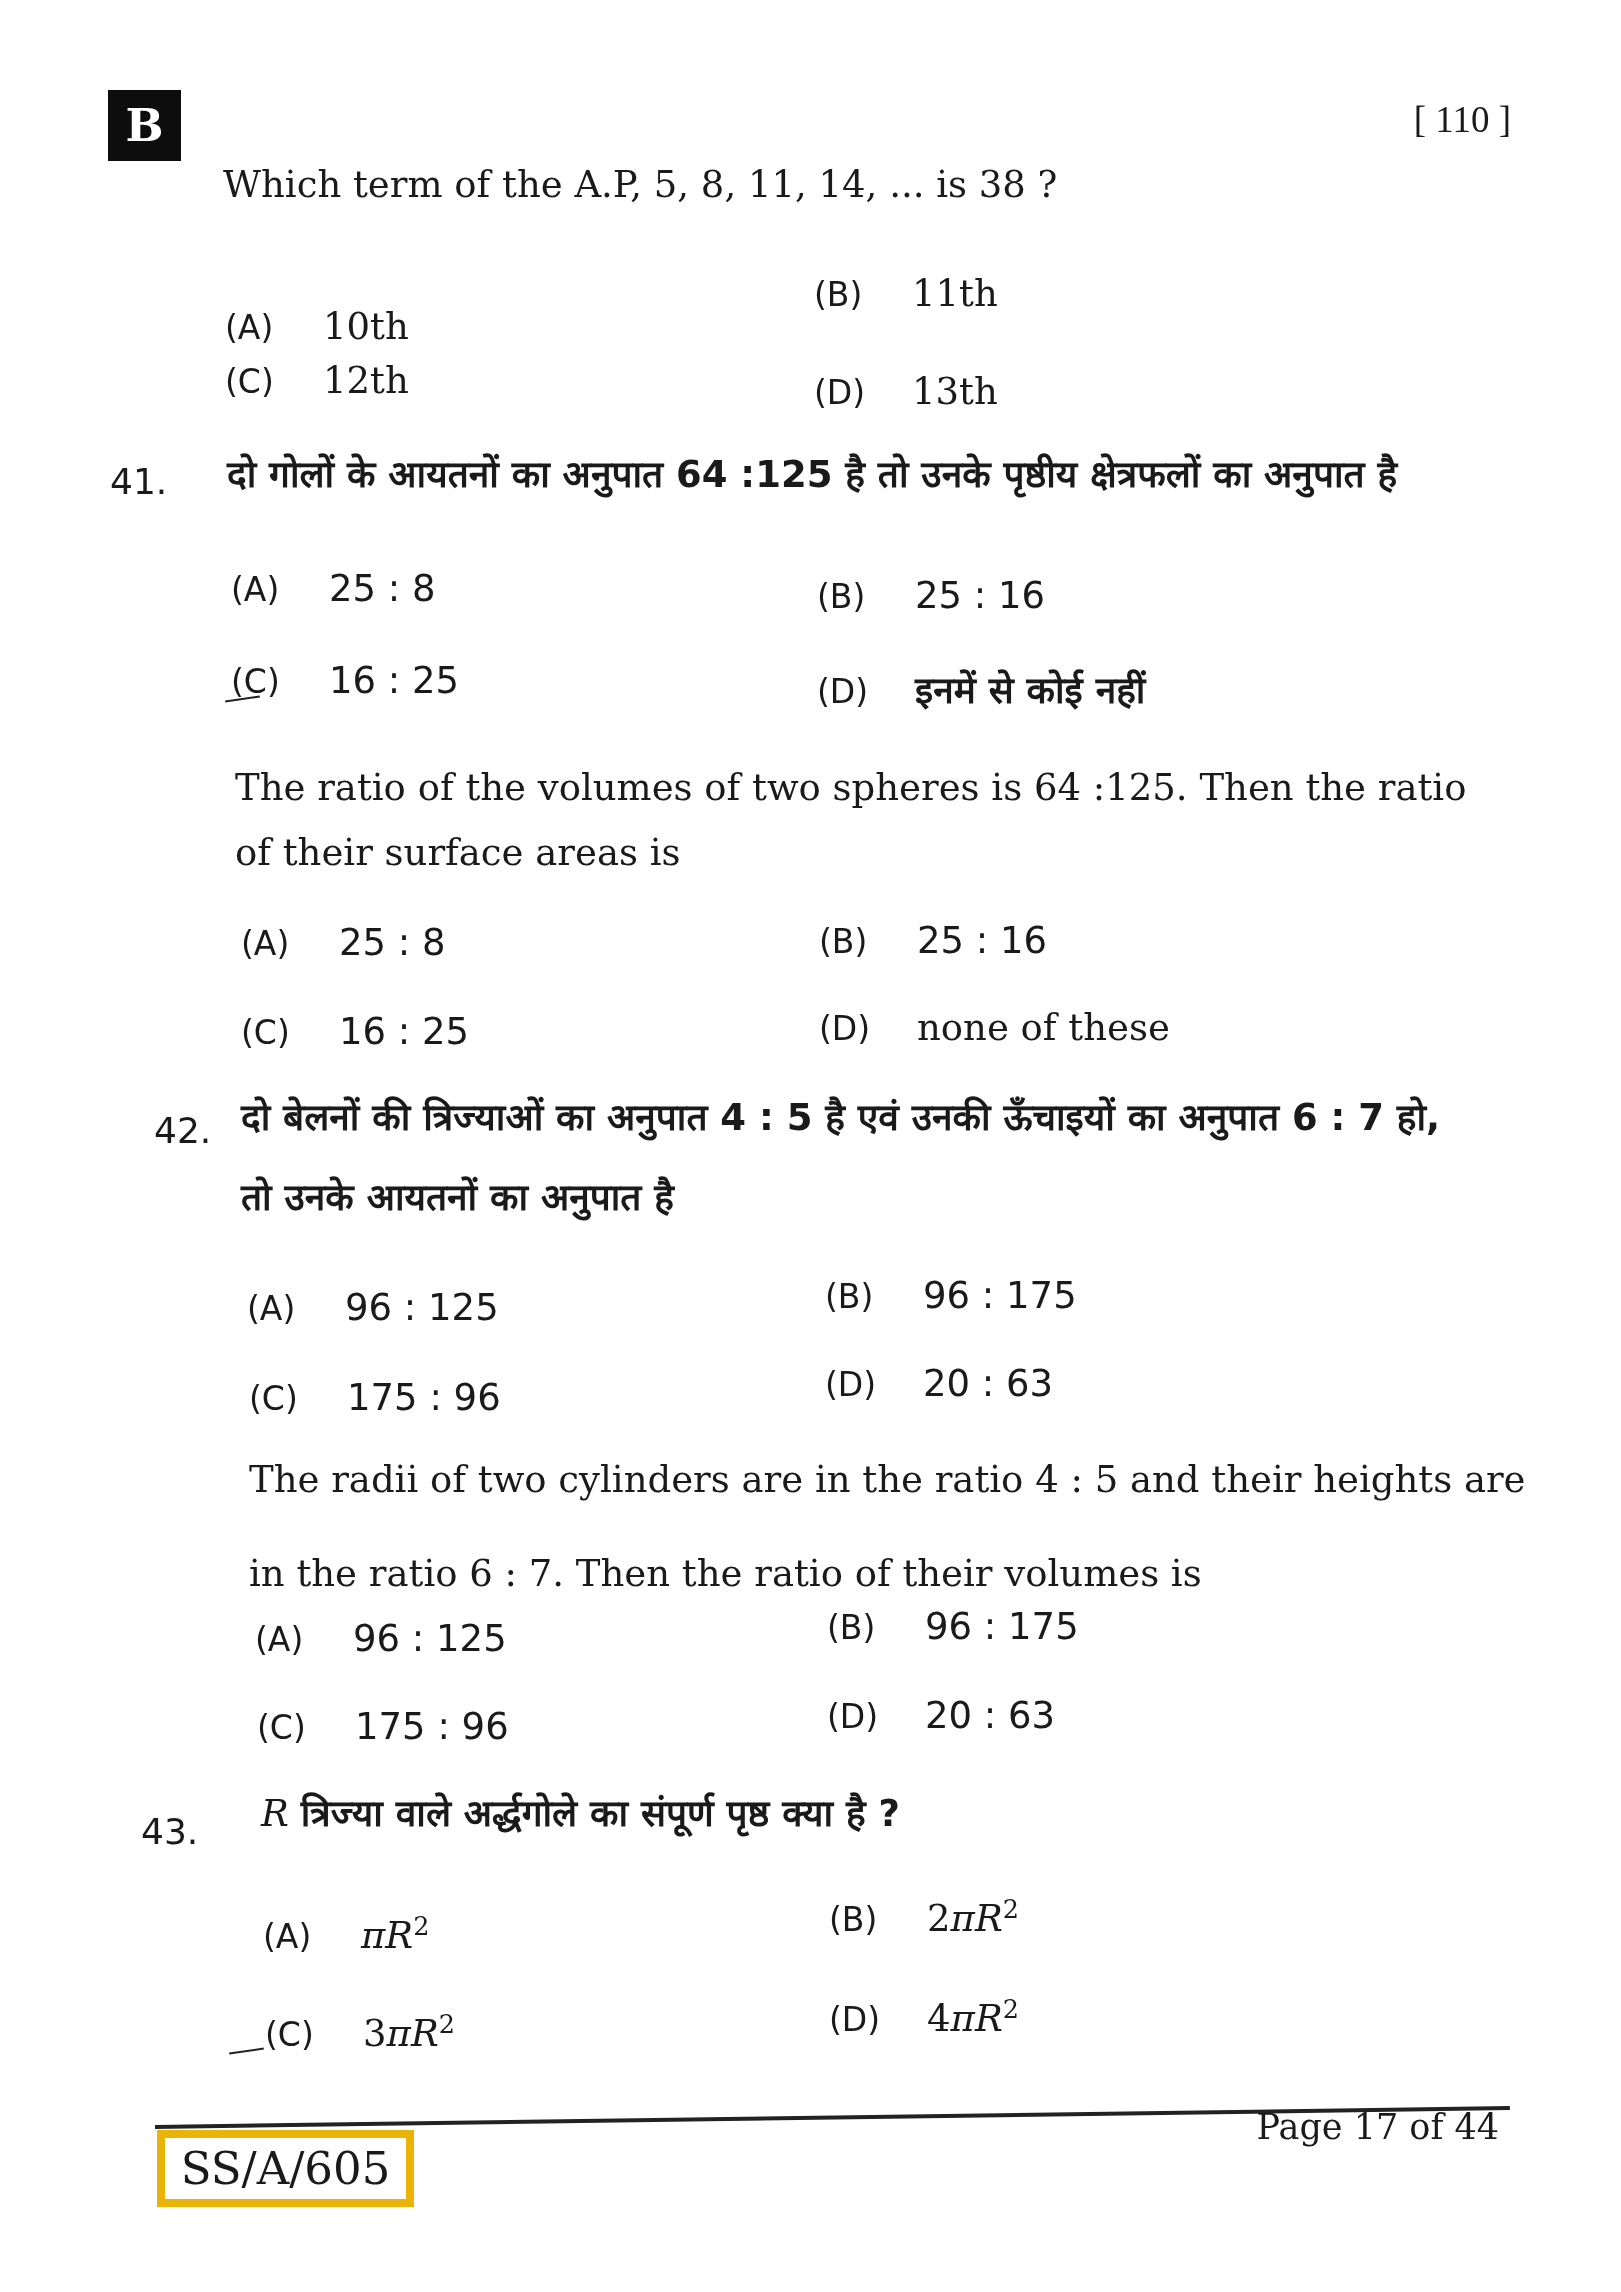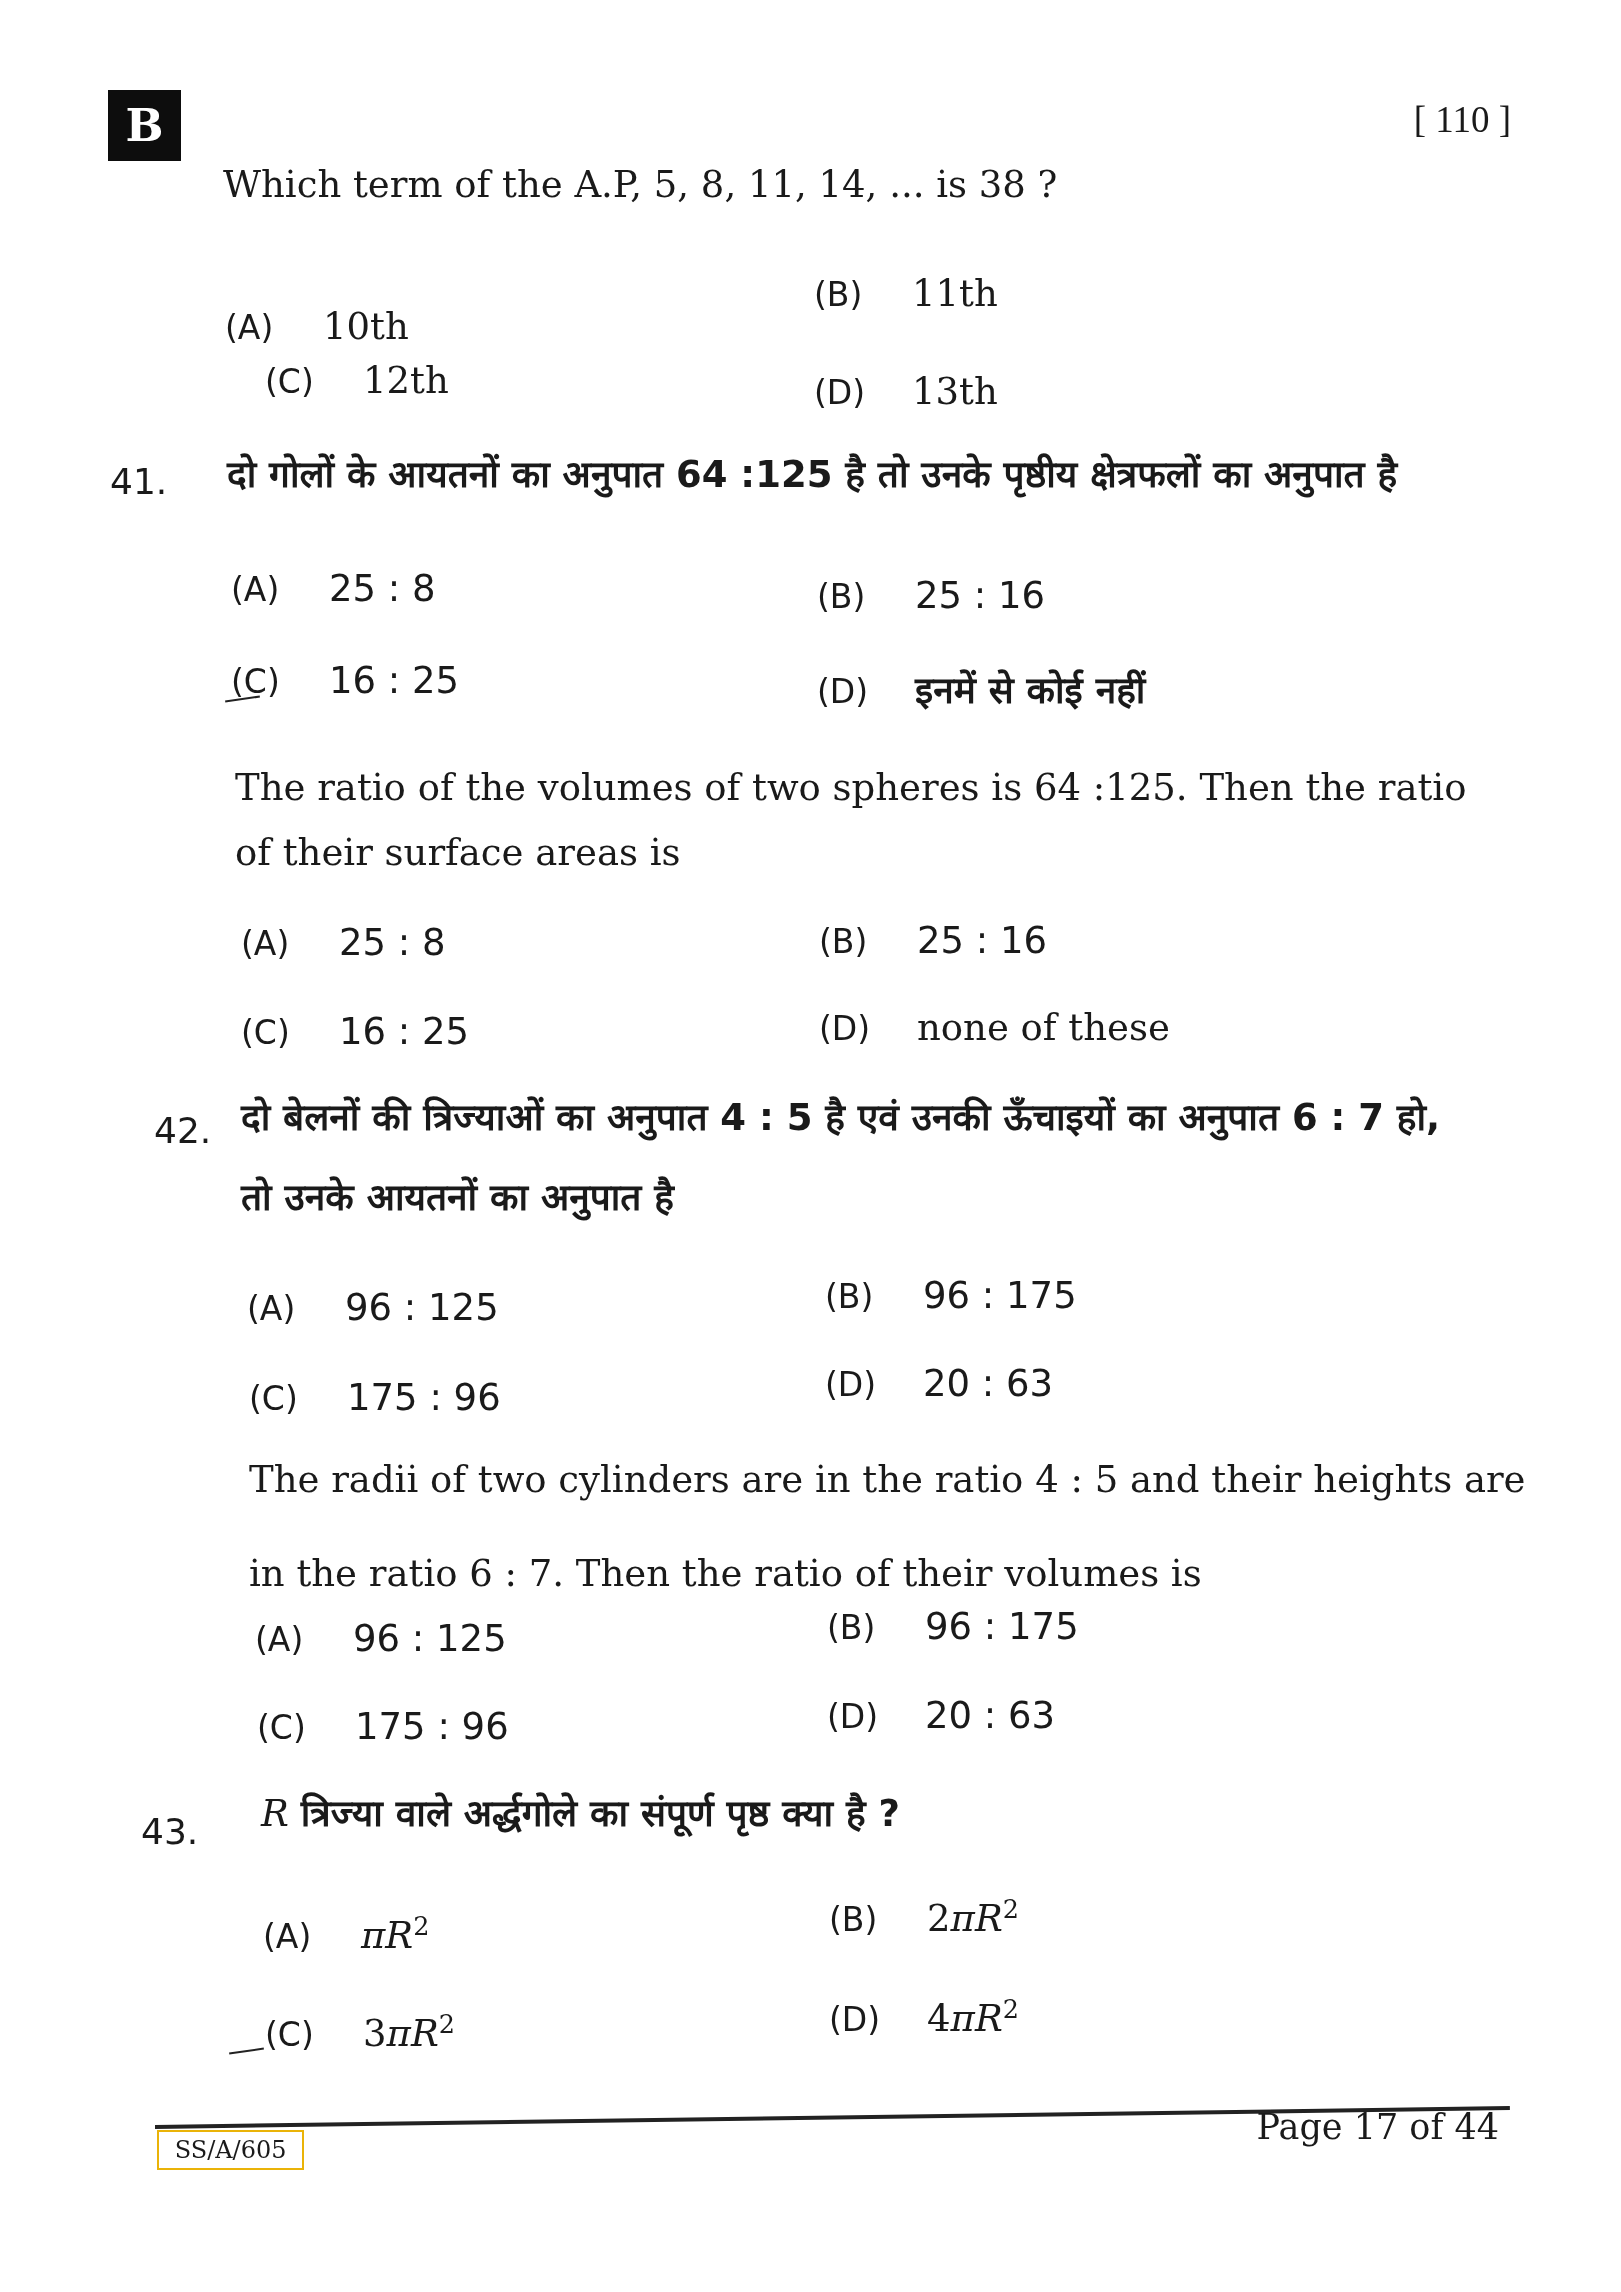--- a/index.html
+++ b/index.html
@@ -94,23 +94,23 @@
       width: 1355px;
       height: 3.9px;
       background: #222;
       transform: rotate(-0.8deg);
       transform-origin: left center;
     }
     .footer-code {
       position: absolute;
       left: 157px;
       top: 2130px;
-      border: 2px solid #eab308;
+      border: 8px solid #eab308;
       padding: 3.9px 15.7px;
-      font-size: 24px;
+      font-size: 45px;
       font-family: "DejaVu Serif", serif;
     }
     .footer-page {
       position: absolute;
       right: 122px;
       top: 2107px;
       font-size: 35px;
       font-family: "DejaVu Serif", serif;
     }
   </style>
@@ -120,21 +120,21 @@
 <div class="set-badge">B</div>
 <div class="page-code">[ 110 ]</div>
 
 <div class="line" style="left:223px; top:163px;">Which term of the A.P, 5, 8, 11, 14, ... is 38 ?</div>
 <div class="opt" style="left:225px; top:261px;margin-top:44px;">
   <span class="lbl">(A)</span><span class="val serif">10th</span>
 </div>
 <div class="opt" style="left:814px; top:272px;">
   <span class="lbl">(B)</span><span class="val serif">11th</span>
 </div>
-<div class="opt" style="left:225px; top:359px;margin-left:40px;">
+<div class="opt" style="left:225px; top:359px;">
   <span class="lbl">(C)</span><span class="val serif">12th</span>
 </div>
 <div class="opt" style="left:814px; top:370px;">
   <span class="lbl">(D)</span><span class="val serif">13th</span>
 </div>
 
 <div class="qnum" style="left:110px; top:461px;">41.</div>
 <div class="line hi" style="left:227px; top:453px;">दो गोलों के आयतनों का अनुपात 64 :125 है तो उनके पृष्ठीय क्षेत्रफलों का अनुपात है</div>
 <div class="opt" style="left:231px; top:567px;">
   <span class="lbl">(A)</span><span class="val">25 : 8</span>

